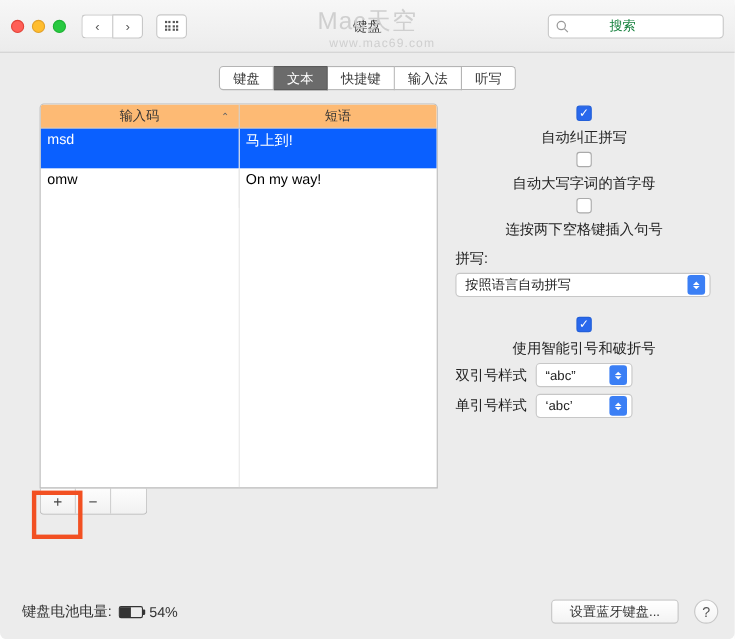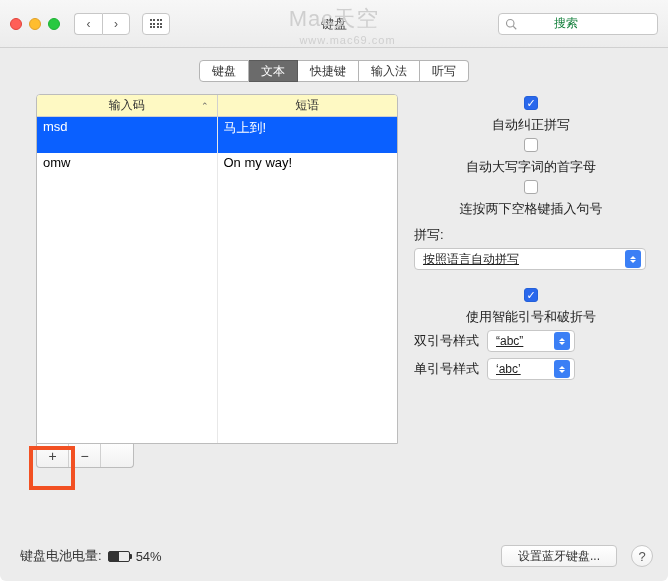--- a/index.html
+++ b/index.html
@@ -37,21 +37,21 @@
 .seg { height: 22px; padding: 0 12px; font-size: 12px; background: #fff; border: 1px solid #b4b4b4; display: flex; align-items: center; color: #333; }
 .seg:first-child { border-radius: 4px 0 0 4px; }
 .seg:last-child { border-radius: 0 4px 4px 0; }
 .seg + .seg { border-left: none; }
 .seg.active { background: #6b6b6b; color: #fff; border-color: #5a5a5a; }
 
 .content { display: flex; padding: 0 20px 10px 36px; gap: 16px; }
 
 .tablewrap { width: 362px; }
 .table { border: 1px solid #bcbcbc; border-radius: 4px 4px 0 0; background: #fff; height: 350px; overflow: hidden; }
-.thead { display: flex; height: 22px; border-bottom: 1px solid #d0d0d0; font-size: 12px; color: #333; background: #fef9c3; }
+.thead { display: flex; height: 22px; border-bottom: 1px solid #d0d0d0; font-size: 12px; color: #333; background: #fdba74; }
 .th { flex: 1; display: flex; align-items: center; justify-content: center; position: relative; }
 .th:first-child { border-right: 1px solid #d0d0d0; }
 .sortcaret { position: absolute; right: 8px; font-size: 9px; color: #666; }
 .tbody .row { display: flex; height: 36px; font-size: 13px; }
 .tbody .row.sel { background: #0a60ff; color: #fff; }
 .tbody .cell { flex: 1; padding: 2px 6px; }
 .tbody .cell:first-child { border-right: 1px solid #e8e8e8; }
 .tbody .row.sel .cell:first-child { border-right-color: rgba(255,255,255,0.2); }
 .tablevline { position: absolute; top: 22px; bottom: 0; left: 50%; width: 1px; background: #e8e8e8; }
 .table { position: relative; }
@@ -62,21 +62,21 @@
 
 .highlight-box { position: absolute; left: 29px; top: 446px; width: 46px; height: 44px; border: 4px solid #f25022; pointer-events: none; }
 
 .options { flex: 1; font-size: 13px; color: #222; padding-top: 2px; }
 .chk { display: flex; align-items: center; gap: 6px; margin-bottom: 4px; flex-direction: column; }
 .chkbox { width: 14px; height: 14px; border: 1px solid #aaa; border-radius: 3px; background: #fff; display: flex; align-items: center; justify-content: center; }
 .chkbox.checked { background: #2968ec; border-color: #2460d9; }
 .chkbox.checked::after { content: "✓"; color: #fff; font-size: 11px; line-height: 1; }
 
 .lbl { margin: 8px 0 4px 0; }
-.select { height: 22px; border: 1px solid #c7c7c7; border-radius: 4px; background: #fff; display: flex; align-items: center; padding: 0 4px 0 8px; font-size: 12px; position: relative; text-decoration: underline; }
+.select { height: 22px; border: 1px solid #c7c7c7; border-radius: 4px; background: #fff; display: flex; align-items: center; padding: 0 4px 0 8px; font-size: 12px; position: relative; }
 .select .arrows { margin-left: auto; width: 16px; height: 18px; background: #3b7ff5; border-radius: 3px; display: flex; flex-direction: column; align-items: center; justify-content: center; gap: 0; }
 .select .arrows::before { content: ""; border-left: 3px solid transparent; border-right: 3px solid transparent; border-bottom: 3px solid #fff; margin-bottom: 1px; }
 .select .arrows::after { content: ""; border-left: 3px solid transparent; border-right: 3px solid transparent; border-top: 3px solid #fff; }
 .select.wide { width: 232px; }
 .select.small { width: 88px; }
 
 .qrow { display: flex; align-items: center; gap: 8px; margin-bottom: 6px; }
 
 .footer { position: absolute; left: 20px; right: 15px; bottom: 14px; display: flex; align-items: center; font-size: 13px; color: #333; gap: 6px; }
 .battery { width: 22px; height: 11px; border: 1px solid #333; border-radius: 2px; position: relative; }

